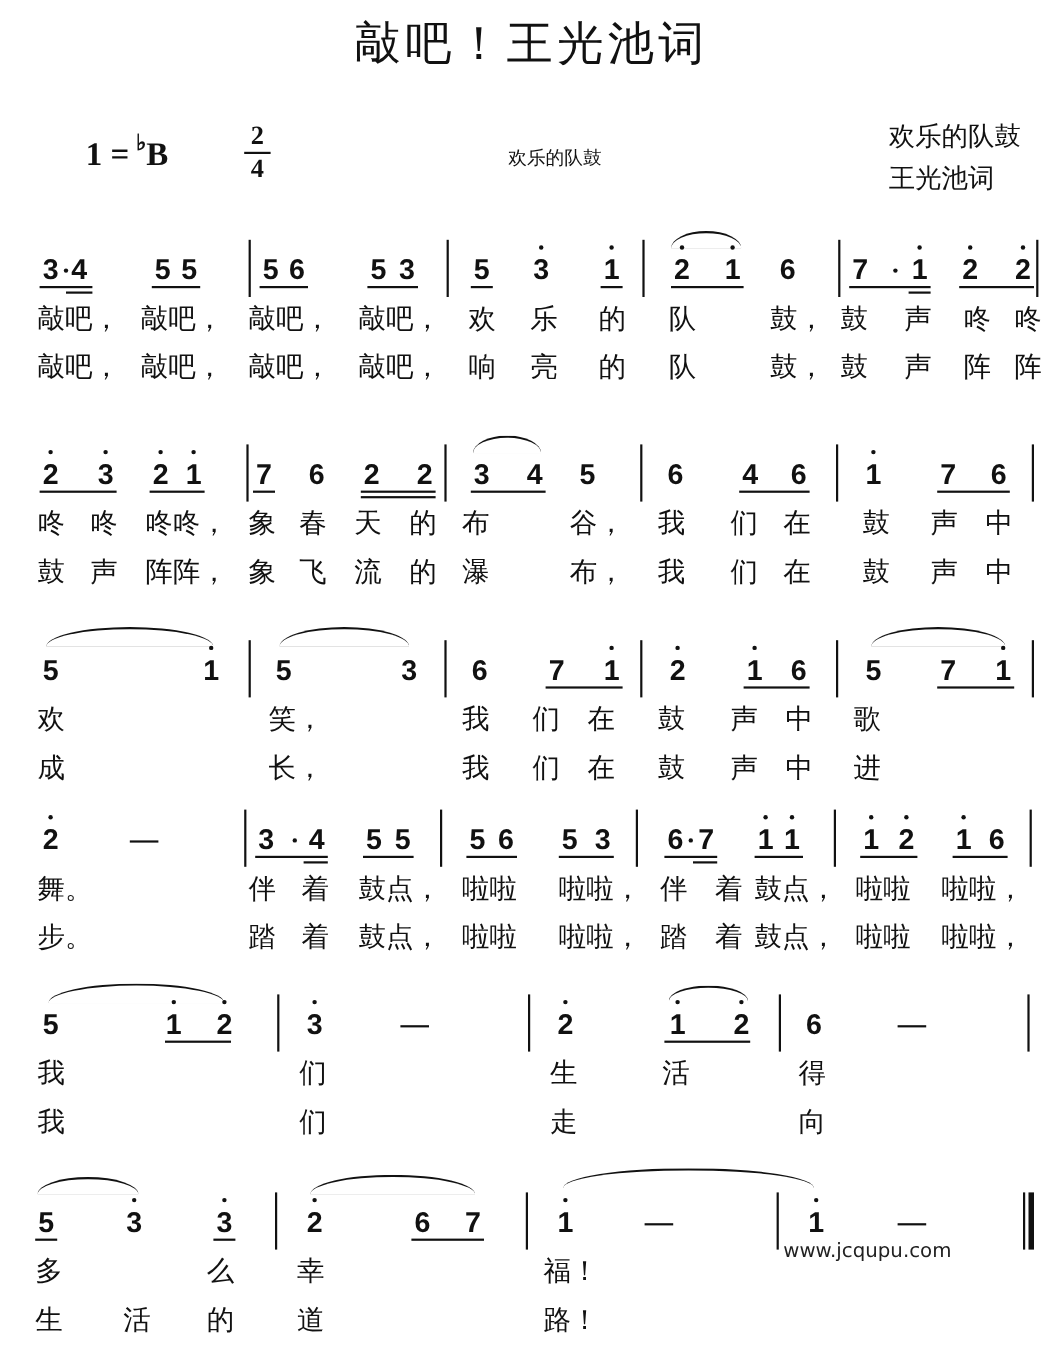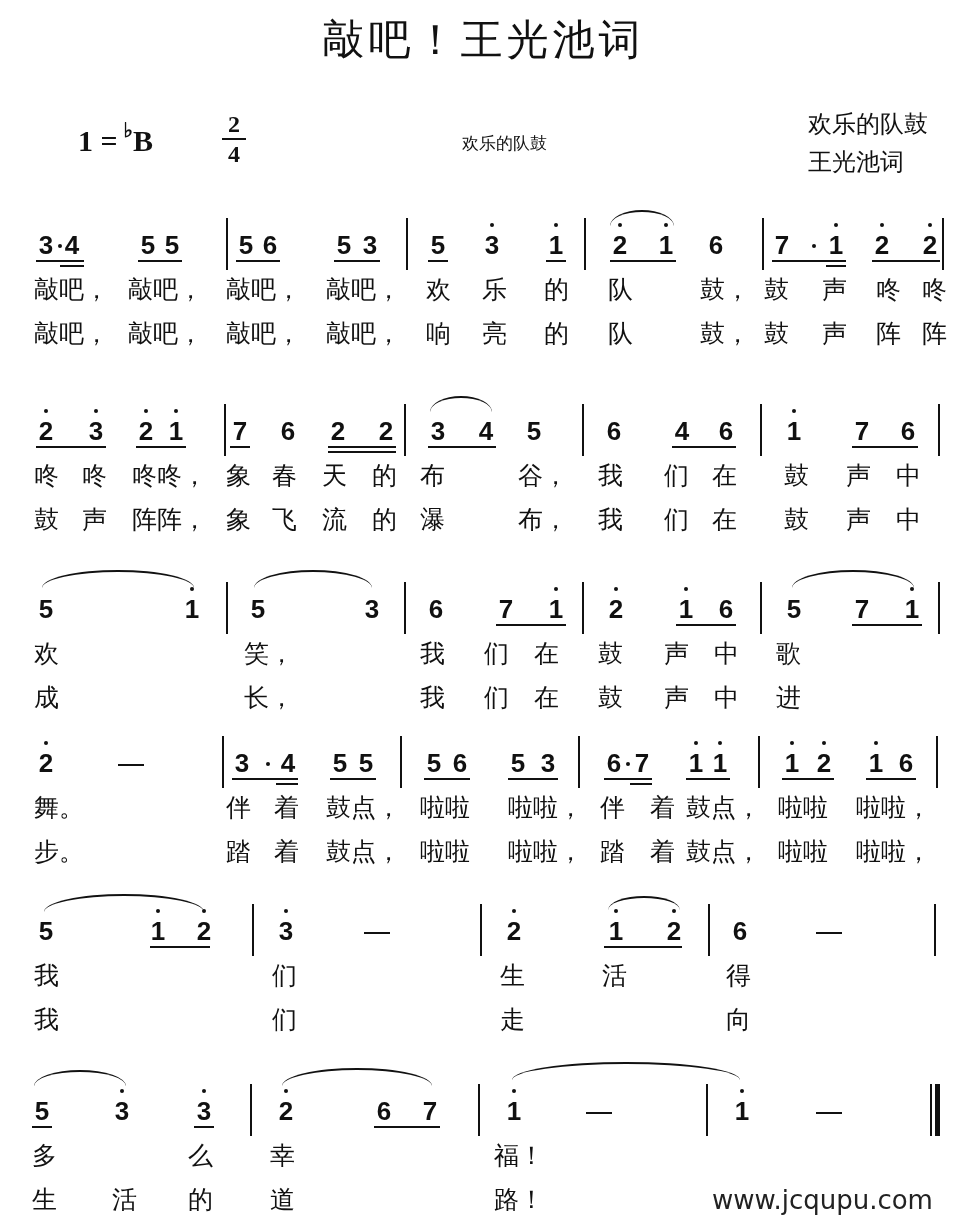--- a/index.html
+++ b/index.html
@@ -14,21 +14,21 @@
   .row { position:absolute; left:0; width:967px; }
   .note { position:absolute; font-family:"Liberation Sans", sans-serif; font-weight:bold; font-size:26px; line-height:26px; width:20px; text-align:center; }
   .note .dot-hi { position:absolute; left:8px; top:-9px; width:4px; height:4px; background:#111; border-radius:50%; }
   .dash { position:absolute; width:26px; height:2px; background:#111; }
   .aug { position:absolute; width:4px; height:4px; background:#111; border-radius:50%; }
   .ul { position:absolute; height:2px; background:#111; }
   .barline { position:absolute; width:2px; background:#111; }
   .barline.final { width:5px; }
   .slur { position:absolute; border-top:2px solid #111; border-radius:50% 50% 0 0 / 100% 100% 0 0; }
   .lyric { position:absolute; font-family:"DejaVu Sans", sans-serif; font-size:25px; line-height:28px; }
-  .watermark { position:absolute; left:712px; top:1185px; font-family:"DejaVu Sans", sans-serif; font-size:26px; color:#222; }
+  .watermark { position:absolute; left:712px; top:1127px; font-family:"DejaVu Sans", sans-serif; font-size:18px; color:#222; }
 </style>
 </head>
 <body>
 
 <div class="title">敲吧！王光池词</div>
 
 <div class="key">
   <span>1 =</span><span class="flat">♭</span><span>B</span>
 </div>
 <div class="timesig">

